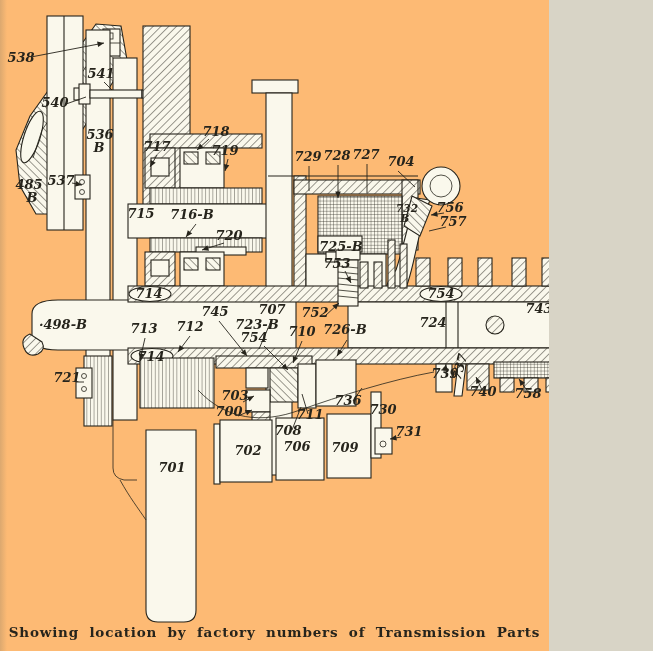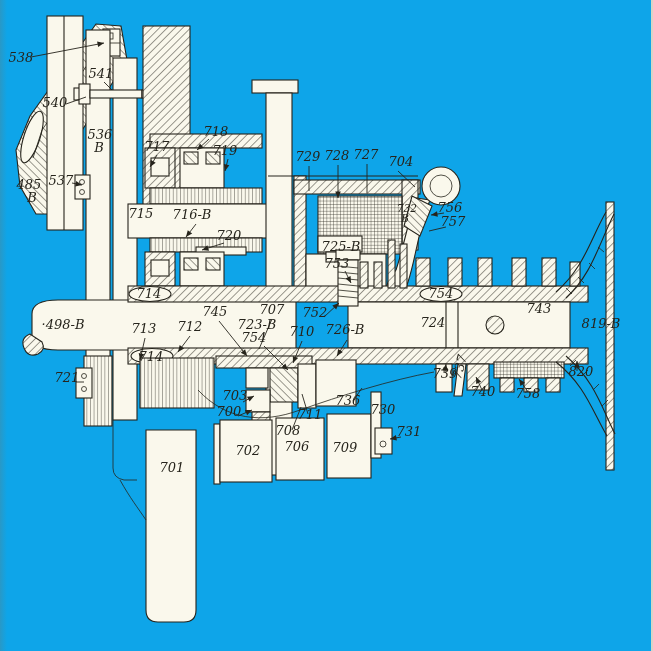--- a/index.html
+++ b/index.html
@@ -1,17 +1,17 @@
 <!DOCTYPE html>
 <html><head>
 <meta charset="utf-8">
 <style>
   html,body{margin:0;padding:0;background:#d8d4c6;}
-  #page{position:relative;width:651px;height:651px;background:#0ea5e9;overflow:hidden;
-        font-family:"DejaVu Serif","Liberation Serif",serif;}
+  #page{position:relative;width:549px;height:651px;background:#fdba74;overflow:hidden;
+        font-family:"DejaVu Serif","Liberation Serif",serif;font-weight:bold;}
   #page:after{content:"";position:absolute;left:0;top:0;width:7px;height:100%;
         background:linear-gradient(to right,rgba(120,115,95,.25),rgba(120,115,95,0));pointer-events:none;}
   svg{position:absolute;left:0;top:0;}
   .ink{stroke:#26241c;stroke-width:1.1;fill:none;}
   .inkthin{stroke:#26241c;stroke-width:.8;fill:none;}
   .wh{fill:#faf8ec;stroke:#26241c;stroke-width:1.1;}
   .hat{fill:url(#ph);stroke:#26241c;stroke-width:1.1;}
   .hat2{fill:url(#ph2);stroke:#26241c;stroke-width:1.1;}
   .xh{fill:url(#px);stroke:#26241c;stroke-width:1.1;}
   .teeth{fill:url(#pt);stroke:#26241c;stroke-width:1.1;}
@@ -358,13 +358,14 @@
         <text x="483" y="396" text-anchor="middle" font-size="13" class="part-label">740</text>
         <text x="528" y="398" text-anchor="middle" font-size="13" class="part-label">758</text>
         <text x="581" y="376" text-anchor="middle" font-size="13" class="part-label">820</text>
         <text x="248" y="455" text-anchor="middle" font-size="13" class="part-label">702</text>
         <text x="297" y="451" text-anchor="middle" font-size="13" class="part-label">706</text>
         <text x="345" y="452" text-anchor="middle" font-size="13" class="part-label">709</text>
         <text x="172" y="472" text-anchor="middle" font-size="13" class="part-label">701</text>
       </g>
 </svg>
 
+<div id="caption">Showing location by factory numbers of Transmission Parts</div>
 </div>
 
 </body></html>

